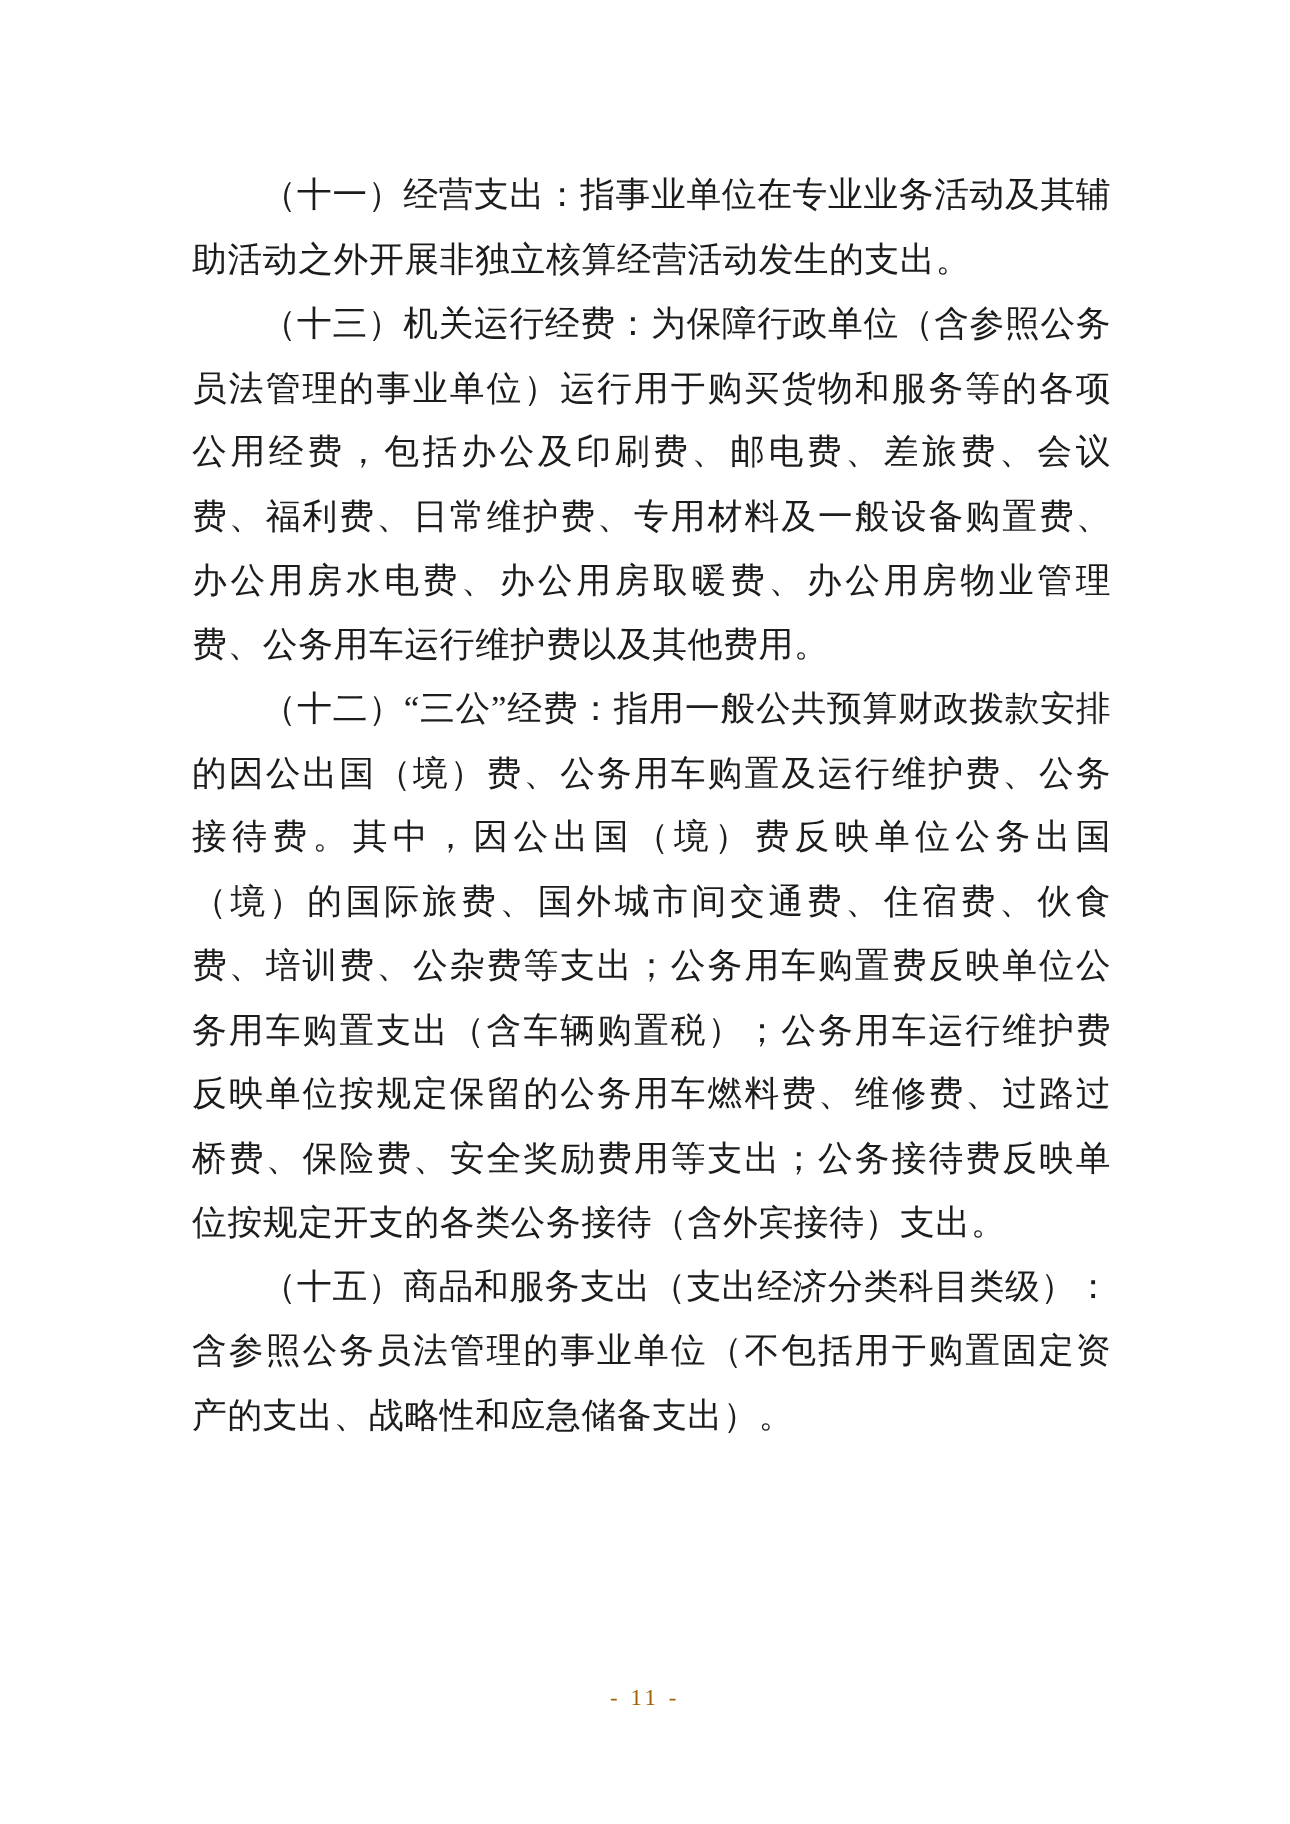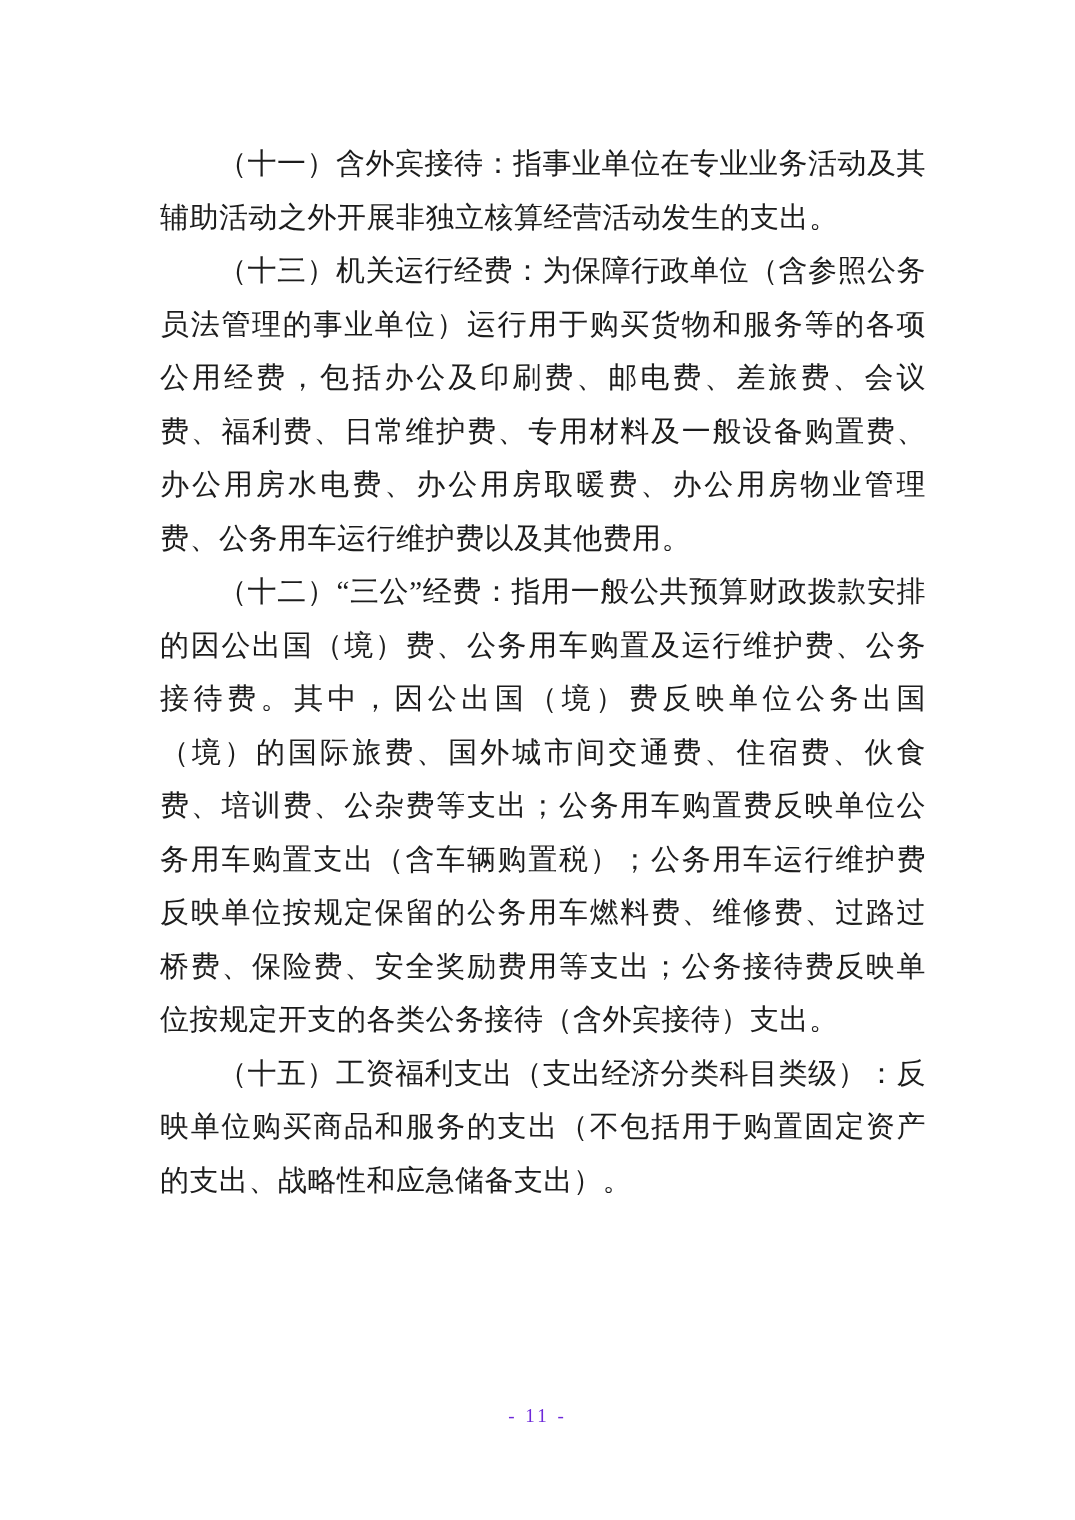--- a/index.html
+++ b/index.html
@@ -34,29 +34,29 @@
     font-weight: 400;
   }
   .footer {
     position: absolute;
     left: 0;
     top: 1405px;
     width: 1075px;
     text-align: center;
     font-size: 19px;
     letter-spacing: 3px;
-    color: #6d28d9;
+    color: #a16207;
     font-family: "Liberation Serif", serif;
   }
 </style>
 </head>
 <body>
 
 <div class="page">
   <div class="content">
-    <p>（十一）含外宾接待：指事业单位在专业业务活动及其辅助活动之外开展非独立核算经营活动发生的支出。</p>
+    <p>（十一）经营支出：指事业单位在专业业务活动及其辅助活动之外开展非独立核算经营活动发生的支出。</p>
     <p>（十三）机关运行经费：为保障行政单位（含参照公务员法管理的事业单位）运行用于购买货物和服务等的各项公用经费，包括办公及印刷费、邮电费、差旅费、会议费、福利费、日常维护费、专用材料及一般设备购置费、办公用房水电费、办公用房取暖费、办公用房物业管理费、公务用车运行维护费以及其他费用。</p>
     <p>（十二）“三公”经费：指用一般公共预算财政拨款安排的因公出国（境）费、公务用车购置及运行维护费、公务接待费。其中，因公出国（境）费反映单位公务出国（境）的国际旅费、国外城市间交通费、住宿费、伙食费、培训费、公杂费等支出；公务用车购置费反映单位公务用车购置支出（含车辆购置税）；公务用车运行维护费反映单位按规定保留的公务用车燃料费、维修费、过路过桥费、保险费、安全奖励费用等支出；公务接待费反映单位按规定开支的各类公务接待（含外宾接待）支出。</p>
-    <p>（十五）工资福利支出（支出经济分类科目类级）：反映单位购买商品和服务的支出（不包括用于购置固定资产的支出、战略性和应急储备支出）。</p>
+    <p>（十五）商品和服务支出（支出经济分类科目类级）：含参照公务员法管理的事业单位（不包括用于购置固定资产的支出、战略性和应急储备支出）。</p>
   </div>
 
   <div class="footer">- 11 -</div>
 </div>
 
 </body></html>

